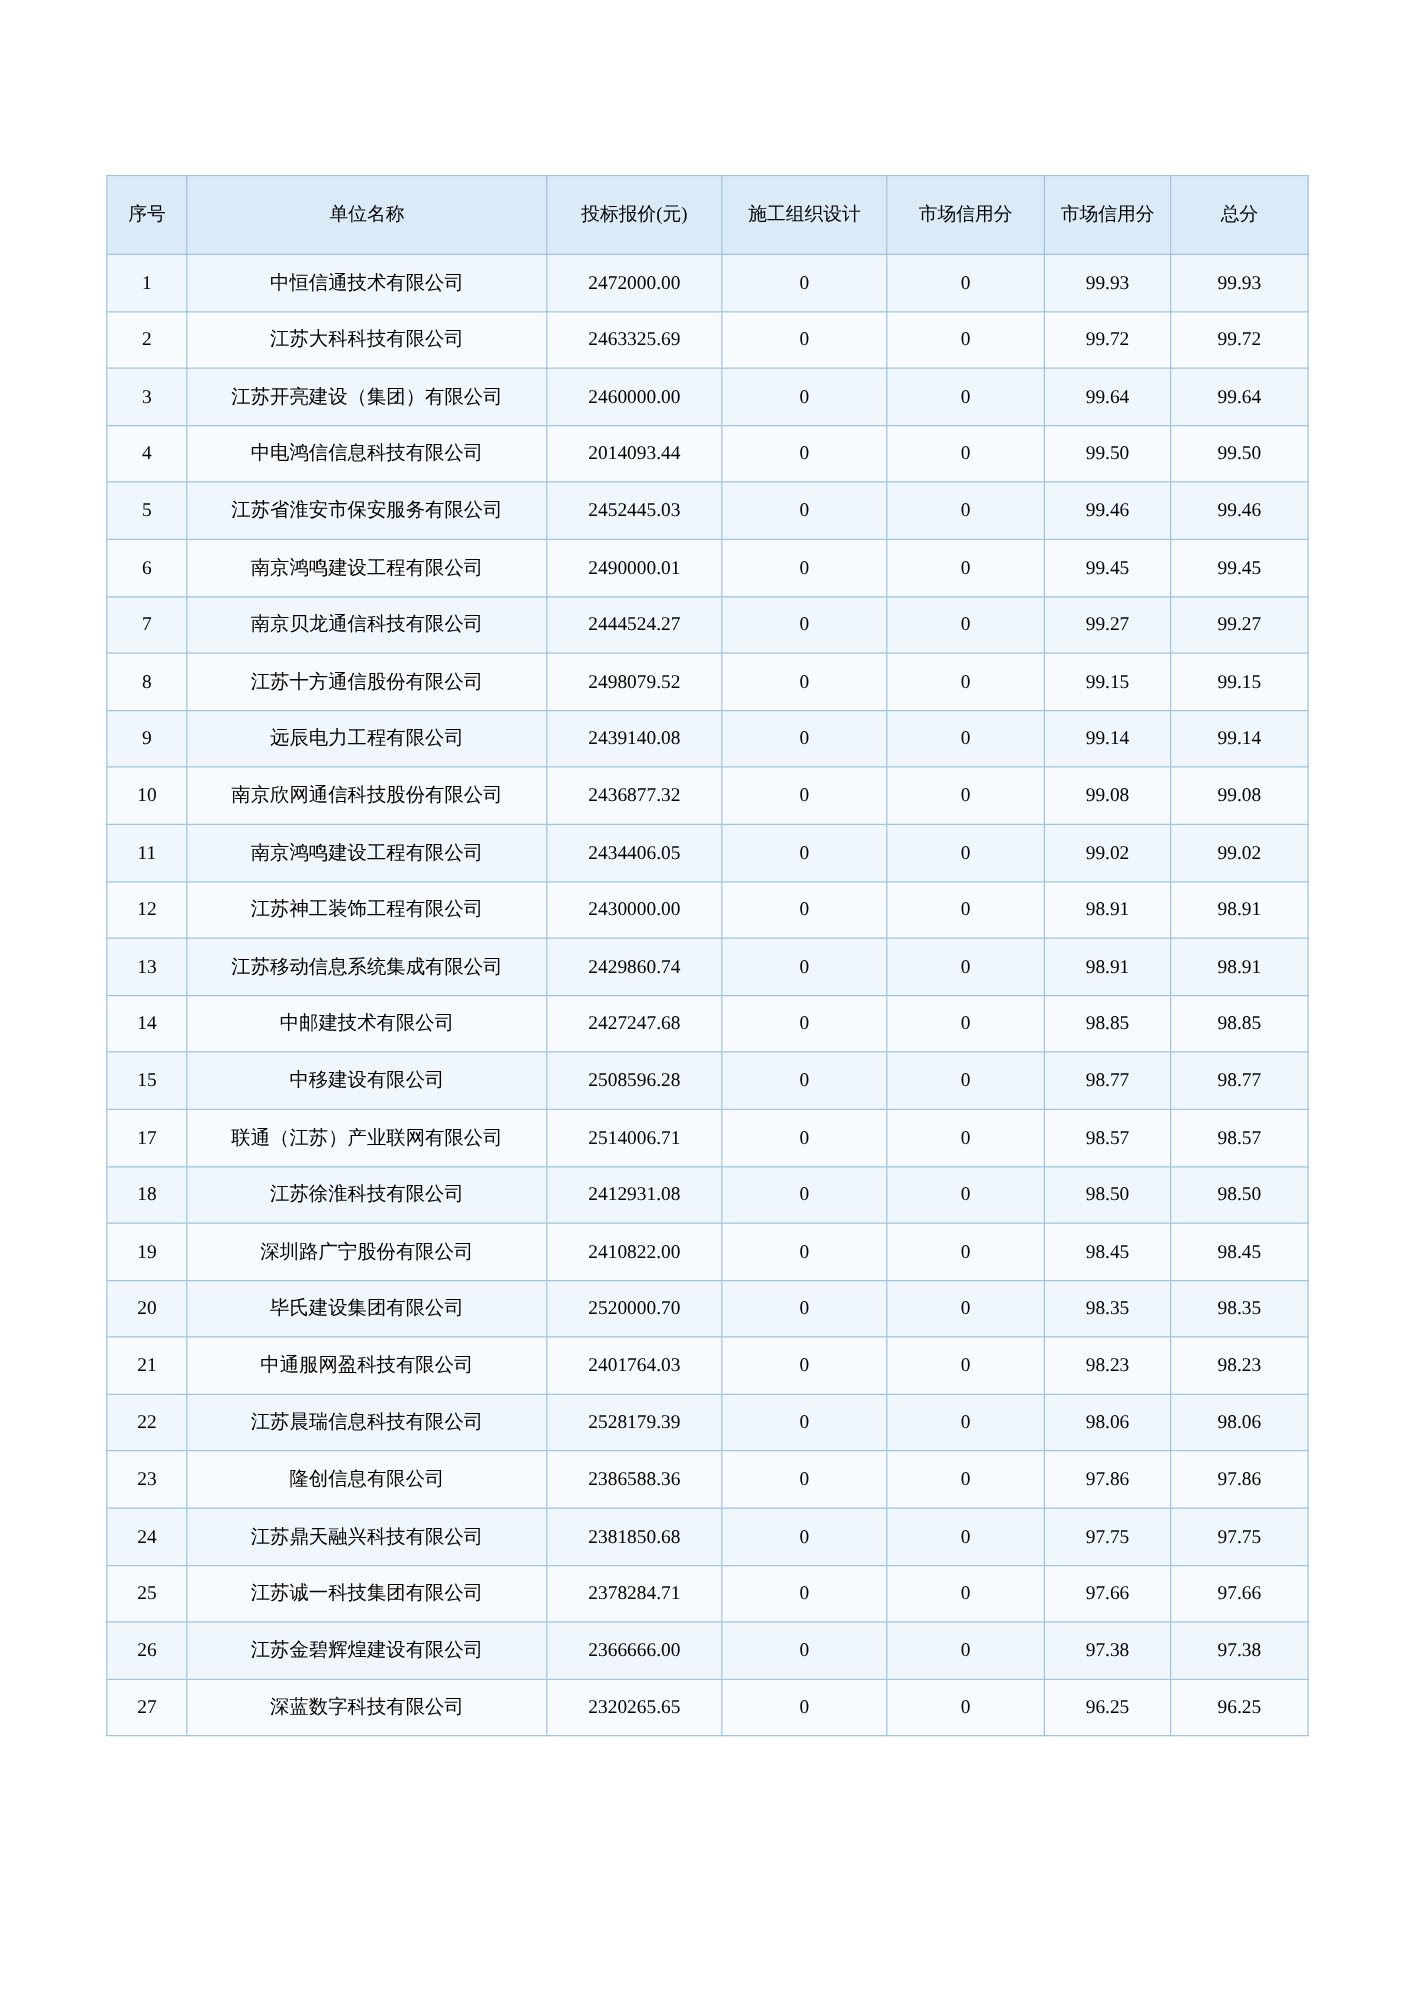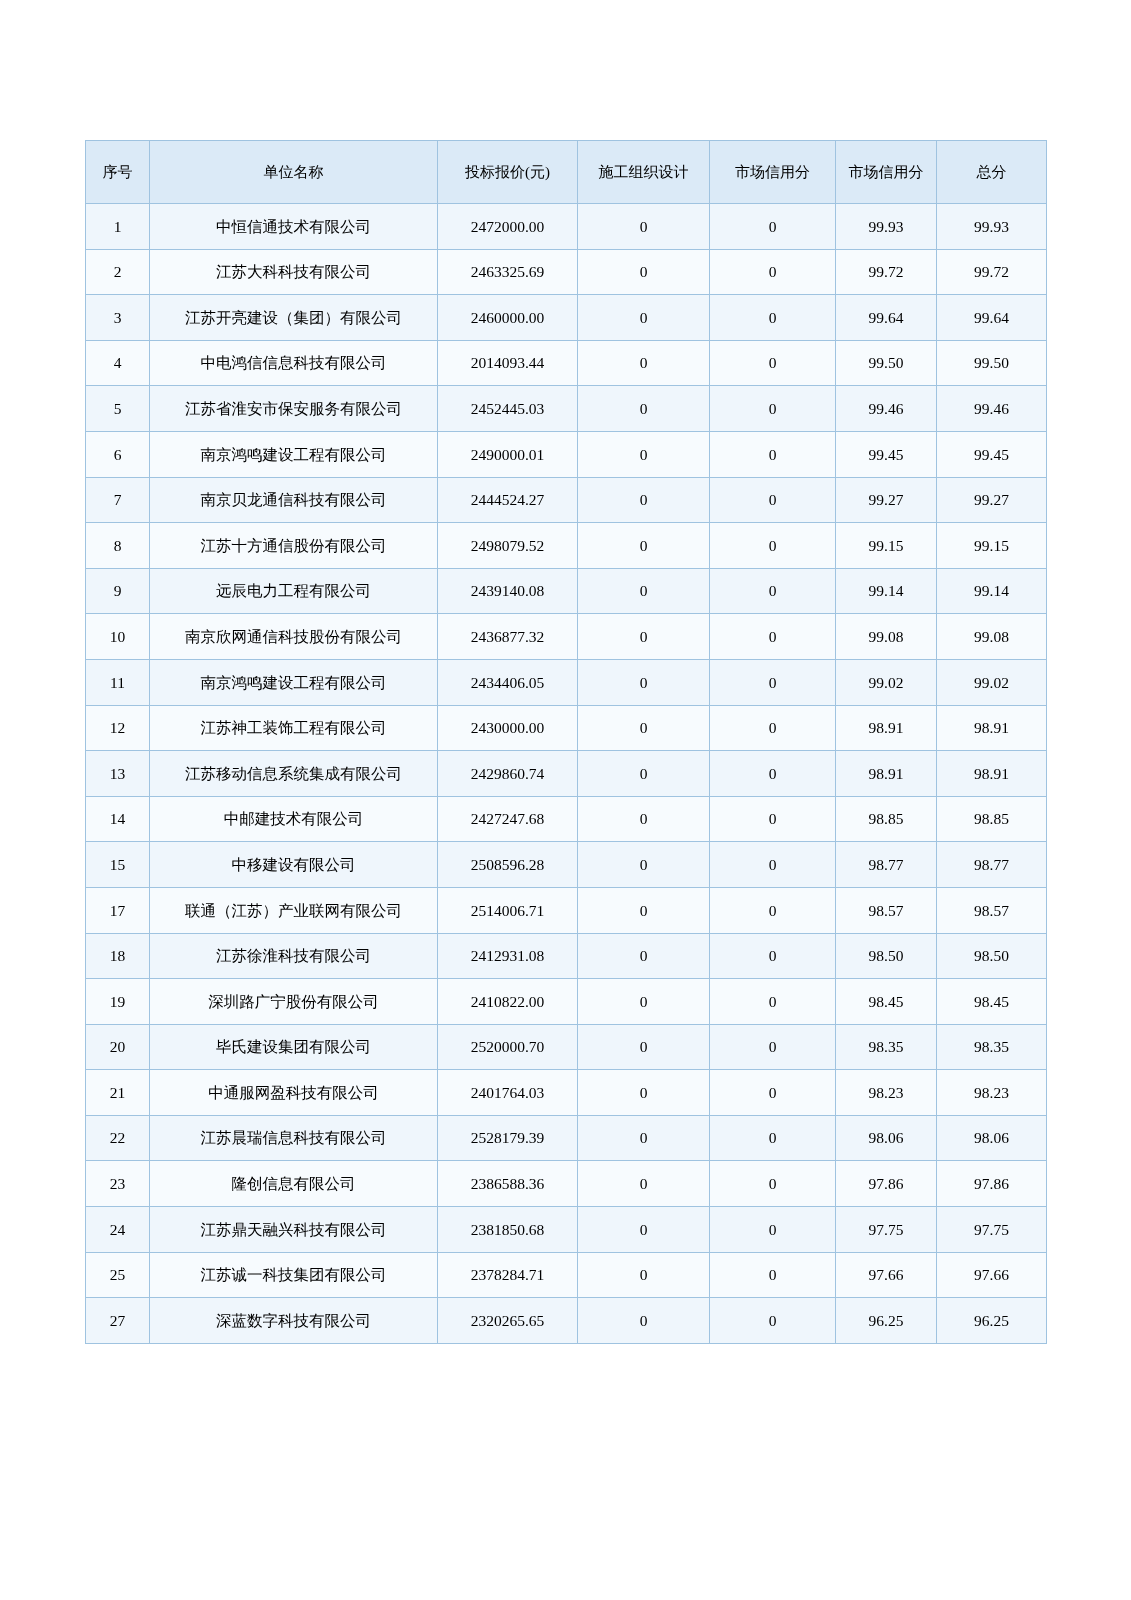--- a/index.html
+++ b/index.html
@@ -292,20 +292,29 @@
         <tr>
           <td class="num">25</td>
           <td>江苏诚一科技集团有限公司</td>
           <td class="num">2378284.71</td>
           <td class="num">0</td>
           <td class="num">0</td>
           <td class="num">97.66</td>
           <td class="num">97.66</td>
         </tr>
         <tr>
+          <td class="num">26</td>
+          <td>江苏金碧辉煌建设有限公司</td>
+          <td class="num">2366666.00</td>
+          <td class="num">0</td>
+          <td class="num">0</td>
+          <td class="num">97.38</td>
+          <td class="num">97.38</td>
+        </tr>
+        <tr>
           <td class="num">27</td>
           <td>深蓝数字科技有限公司</td>
           <td class="num">2320265.65</td>
           <td class="num">0</td>
           <td class="num">0</td>
           <td class="num">96.25</td>
           <td class="num">96.25</td>
         </tr>
       </tbody>
   </table>

